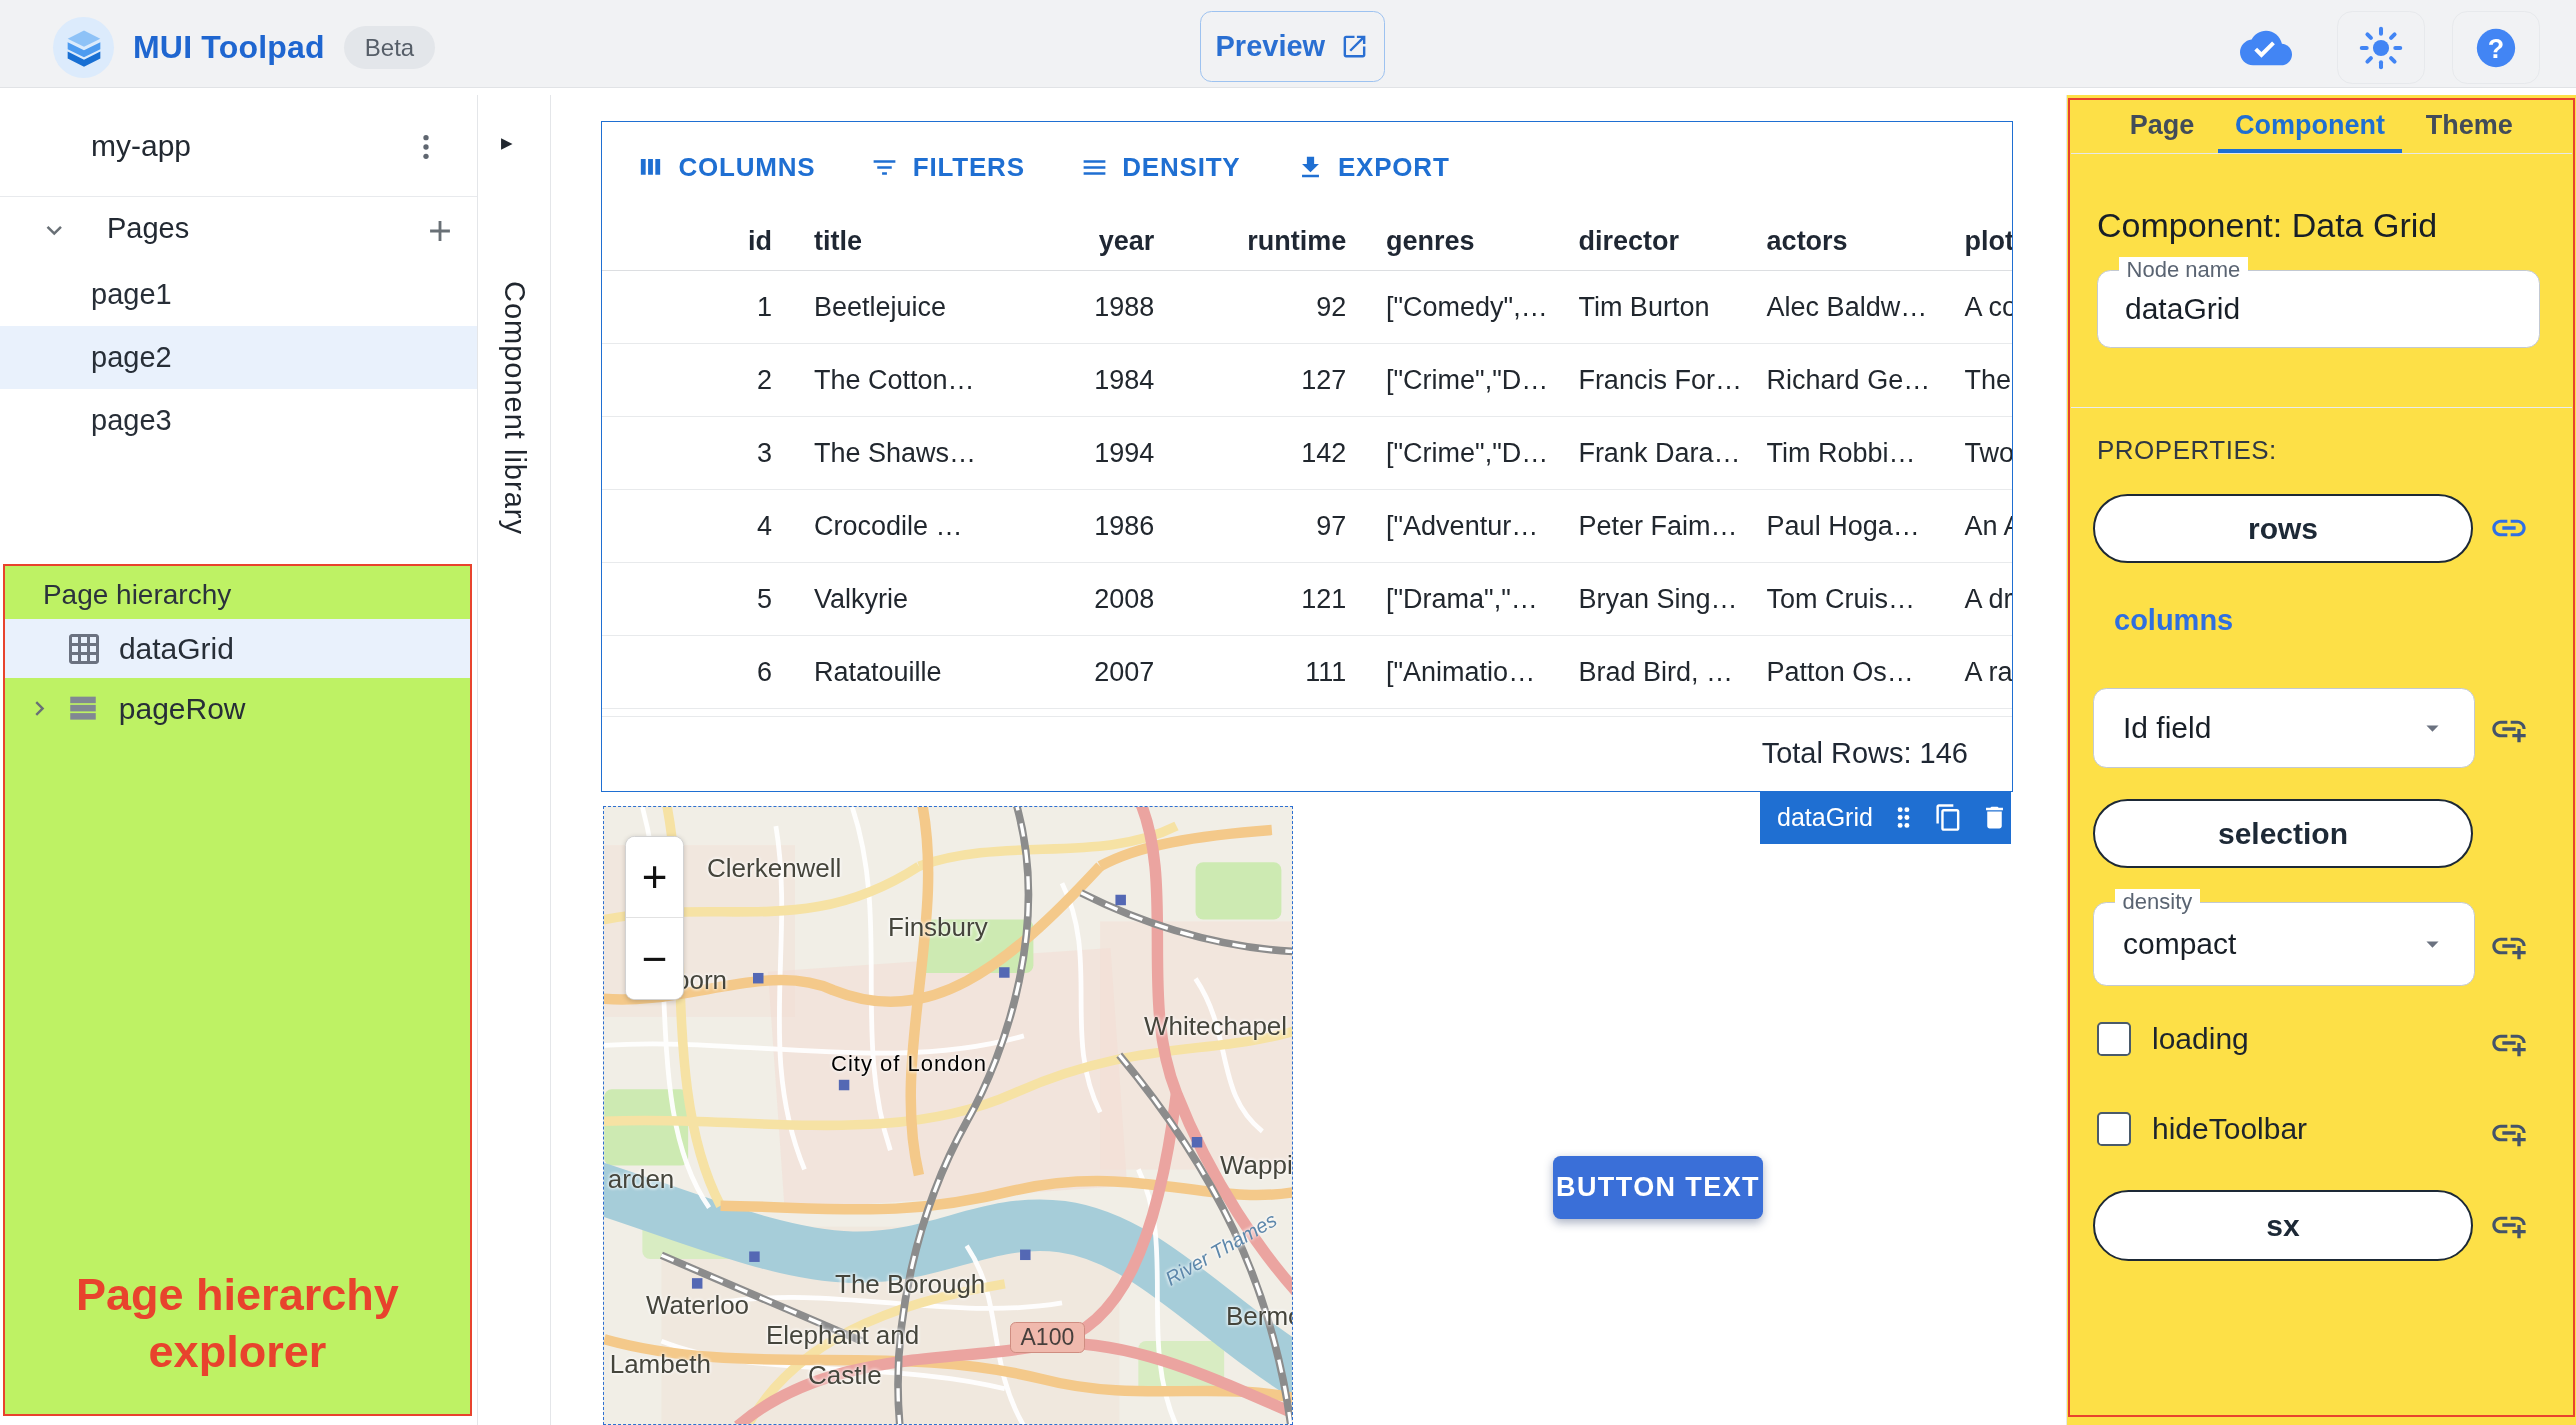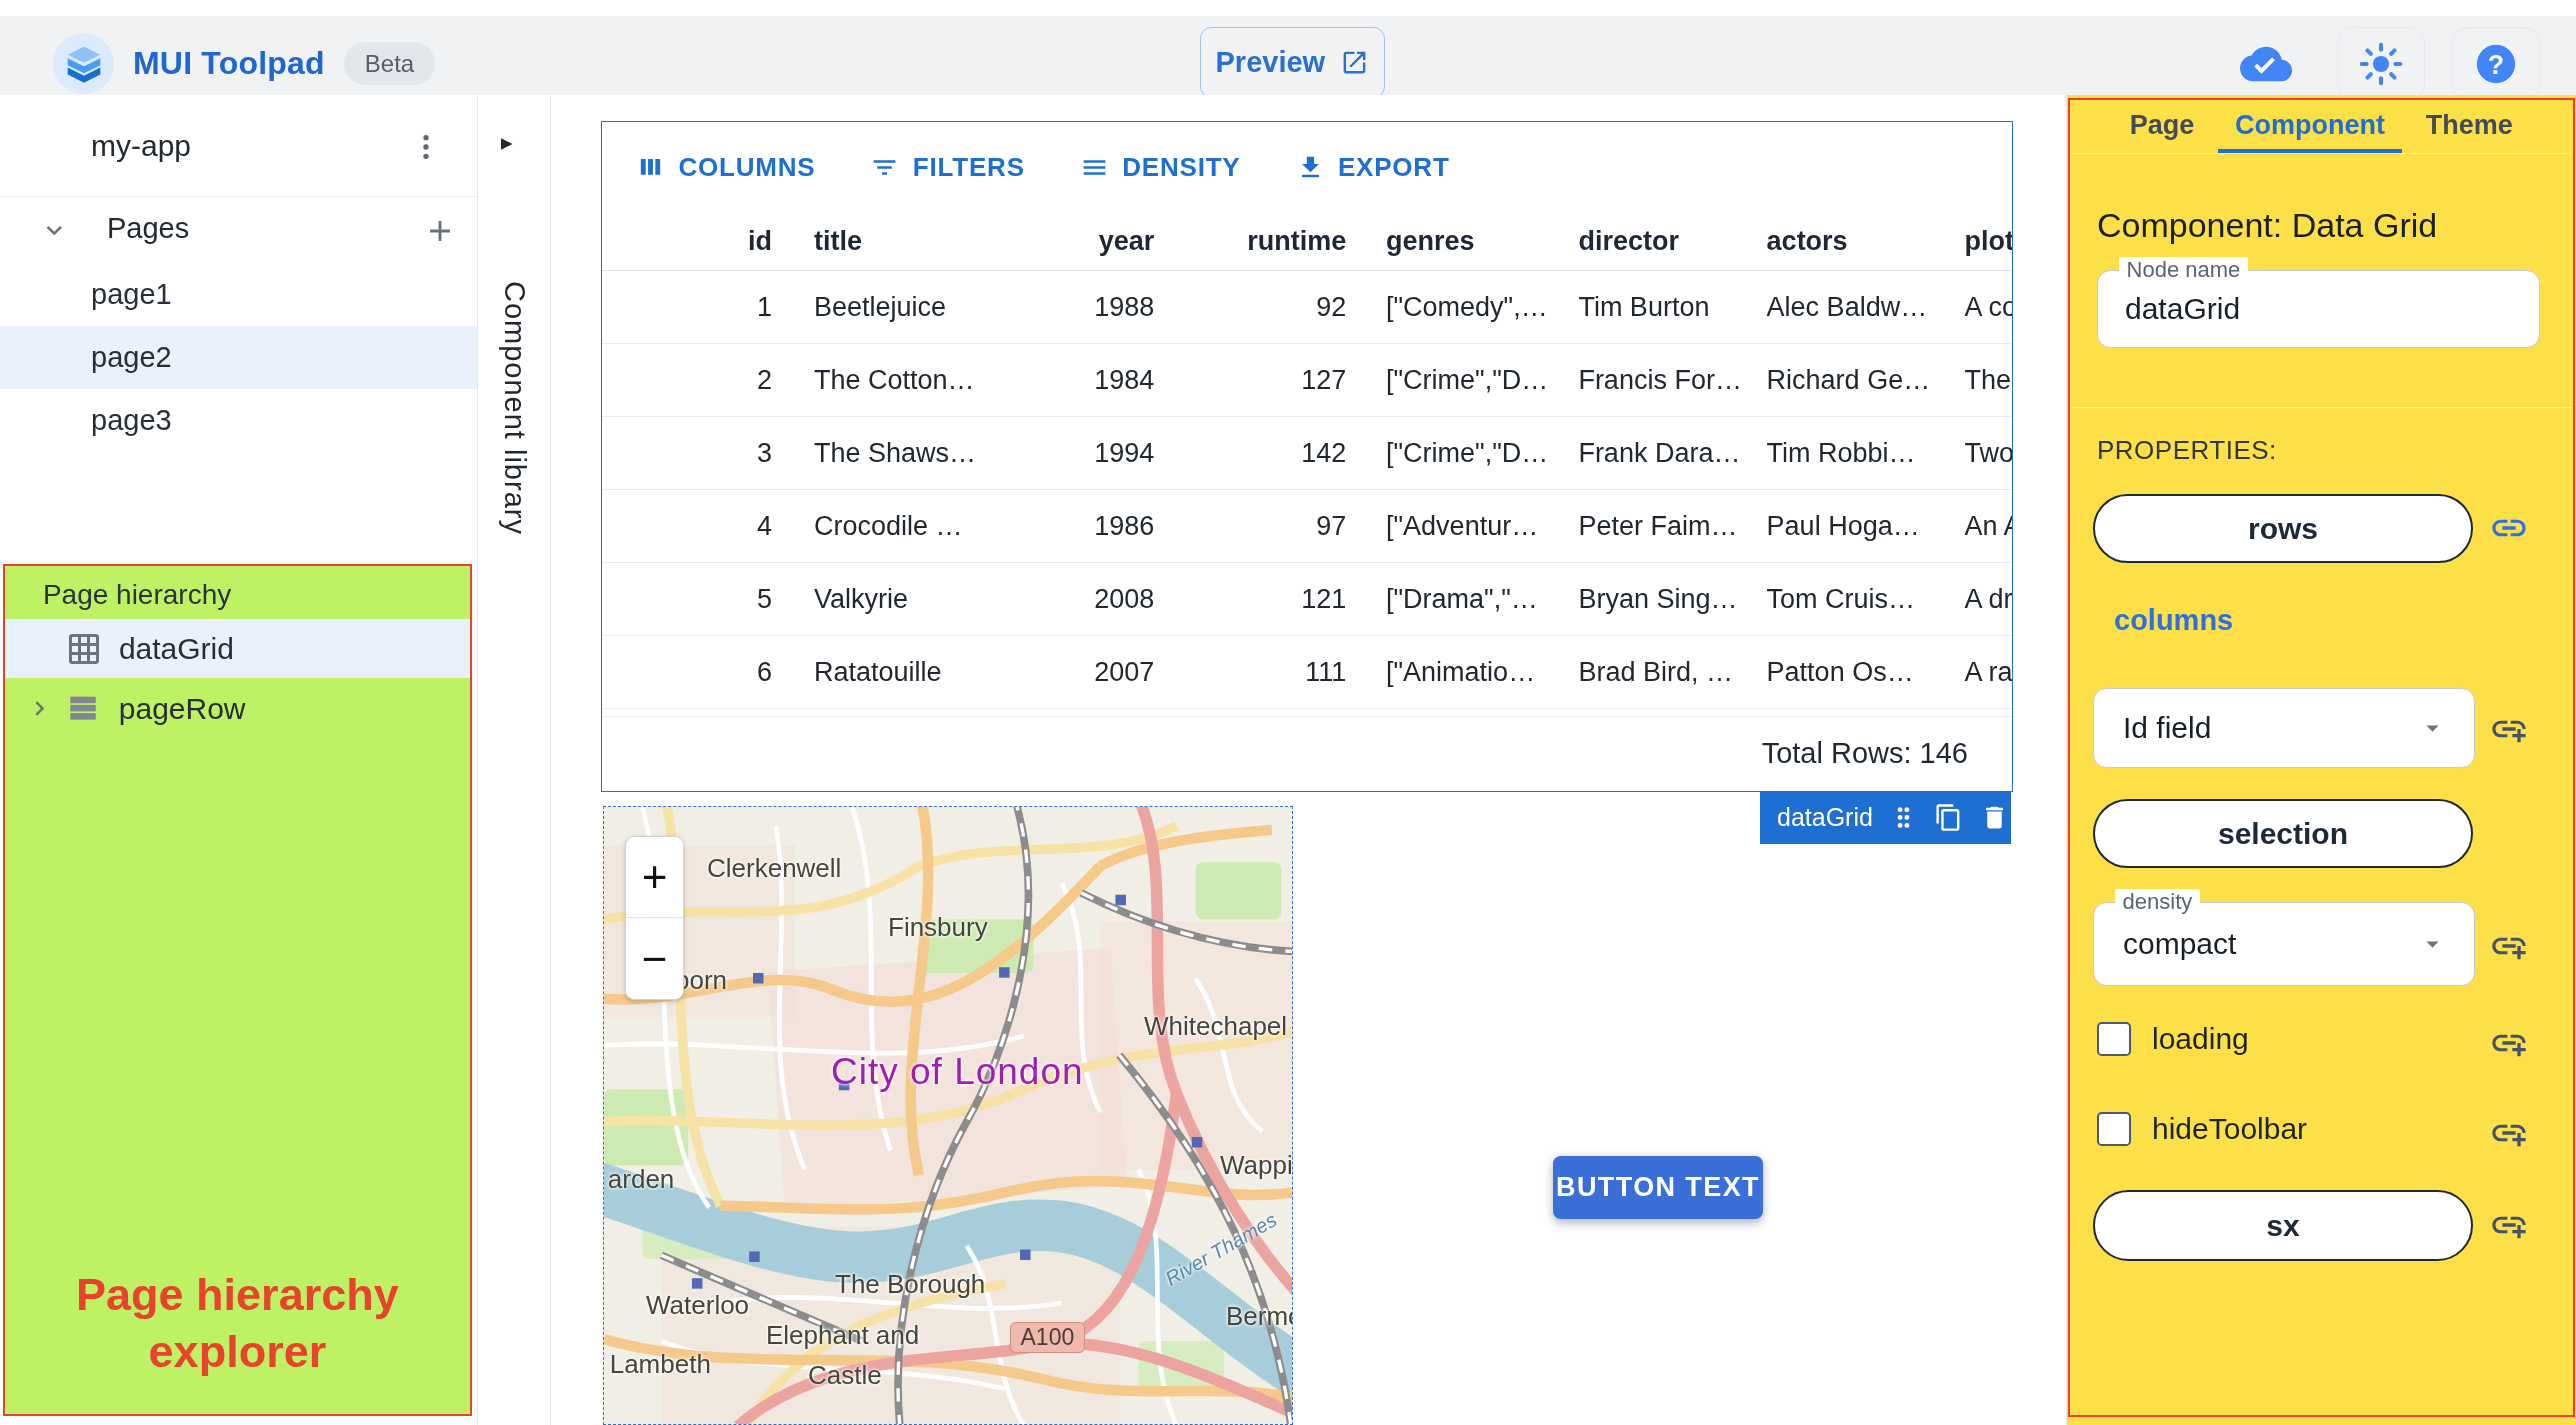--- a/index.html
+++ b/index.html
@@ -5,21 +5,21 @@
   * { margin:0; padding:0; box-sizing:border-box; }
   html,body { background:#fff; }
   #app {
     position:relative; width:2576px; height:1425px; overflow:hidden;
     font-family:"Liberation Sans", sans-serif; color:#1f2733; background:#fff;
   }
   svg { display:block; }
 
   
   #header {
-    position:absolute; left:0; top:16px; width:2576px; height:88px;
+    position:absolute; left:0; top:0; width:2576px; height:88px;
     background:#f1f2f4; border-bottom:1px solid #e1e3e6;
   }
   #brand { position:absolute; left:53px; top:17px; display:flex; align-items:center; gap:19px; }
   #logo-circle { width:61px; height:61px; border-radius:50%; background:#dcebfc; display:flex; align-items:center; justify-content:center; }
   #app-title { font-size:32px; font-weight:700; color:#1f66d0; letter-spacing:0.2px; }
   #beta-chip { background:#e3e6ea; color:#565e68; font-size:24px; padding:7.6px 21px; border-radius:25px; }
   #preview-btn {
     position:absolute; left:1200px; top:11.4px; width:185px; height:71px;
     border:1.9px solid #9dc2f0; border-radius:11.4px; background:transparent;
     display:flex; align-items:center; justify-content:center; gap:15.3px;
@@ -105,21 +105,21 @@
   #dg-chip .chip-label { color:#fff; font-size:25px; }
   .chip-icon { display:flex; align-items:center; justify-content:center; cursor:pointer; }
 
   
   #map {
     position:absolute; left:52px; top:711px; width:690px; height:619px;
     border:1.9px dashed #2d6fd1; overflow:hidden; background:#f1eee6; cursor:grab;
   }
   #map svg.basemap { position:absolute; left:0; top:0; }
   .map-label { position:absolute; font-size:26px; color:#45453c; white-space:nowrap; text-shadow:0 0 3.8px #fff, 0 0 3.8px #fff; }
-  .map-label.big { font-size:37px; color:#a21caf; letter-spacing:1px; }
+  .map-label.big { font-size:22px; color:#000000; letter-spacing:1px; }
   .map-label.water { font-style:italic; color:#5d87ab; font-size:20px; }
   .map-label.badge { background:#f0b9ad; border:1.9px solid #cf8d81; border-radius:5.7px; color:#463f3c; font-size:23px; padding:1px 9.5px; text-shadow:none; }
   #map-zoomctrl {
     position:absolute; left:21px; top:29px; width:59px; height:164px;
     background:#fff; border:1px solid #d2d2d2; border-radius:9.5px;
     box-shadow:0 1.9px 5.7px rgba(0,0,0,.18); overflow:hidden;
   }
   .zoom-btn { width:100%; height:81px; display:flex; align-items:center; justify-content:center; font-size:44px; color:#111; background:#fff; border:none; cursor:pointer; font-family:inherit; }
   #zoom-in { border-bottom:1px solid #e2e2e2; }
 

